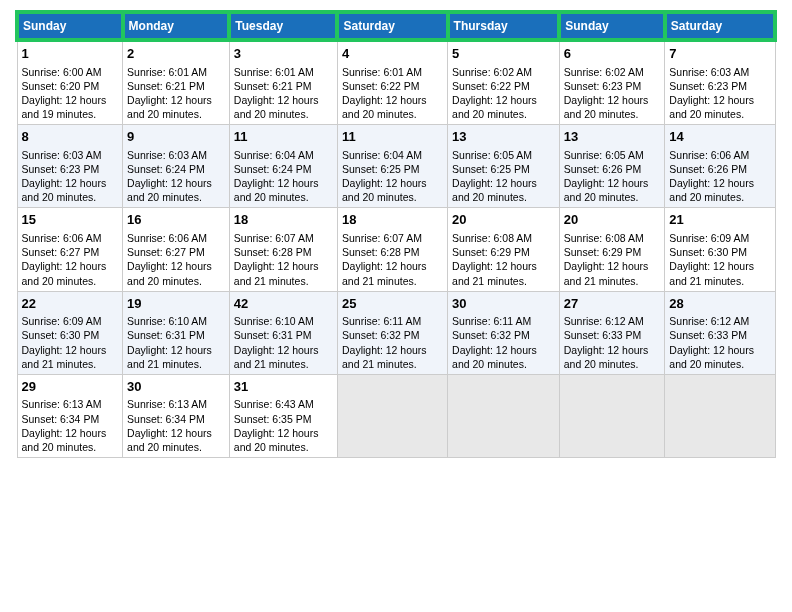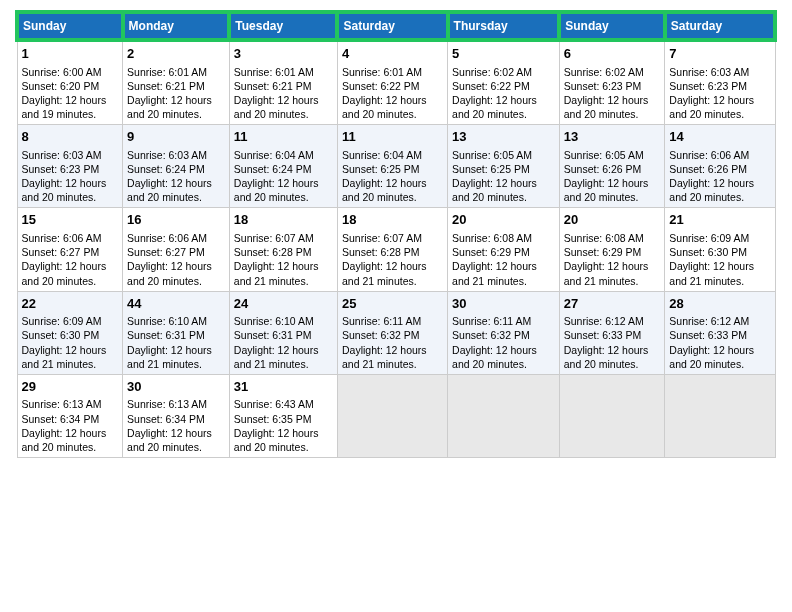--- a/index.html
+++ b/index.html
@@ -229,27 +229,27 @@
       </td>
         </tr>
         <tr>
           <td>
         <span class="day-num">22</span>
         <span>Sunrise: 6:09 AM</span><br>
         <span>Sunset: 6:30 PM</span><br>
         <span>Daylight: 12 hours and 21 minutes.</span>
       </td>
           <td>
-        <span class="day-num">44</span>
+        <span class="day-num">19</span>
         <span>Sunrise: 6:10 AM</span><br>
         <span>Sunset: 6:31 PM</span><br>
         <span>Daylight: 12 hours and 21 minutes.</span>
       </td>
           <td>
-        <span class="day-num">24</span>
+        <span class="day-num">42</span>
         <span>Sunrise: 6:10 AM</span><br>
         <span>Sunset: 6:31 PM</span><br>
         <span>Daylight: 12 hours and 21 minutes.</span>
       </td>
           <td>
         <span class="day-num">25</span>
         <span>Sunrise: 6:11 AM</span><br>
         <span>Sunset: 6:32 PM</span><br>
         <span>Daylight: 12 hours and 21 minutes.</span>
       </td>

